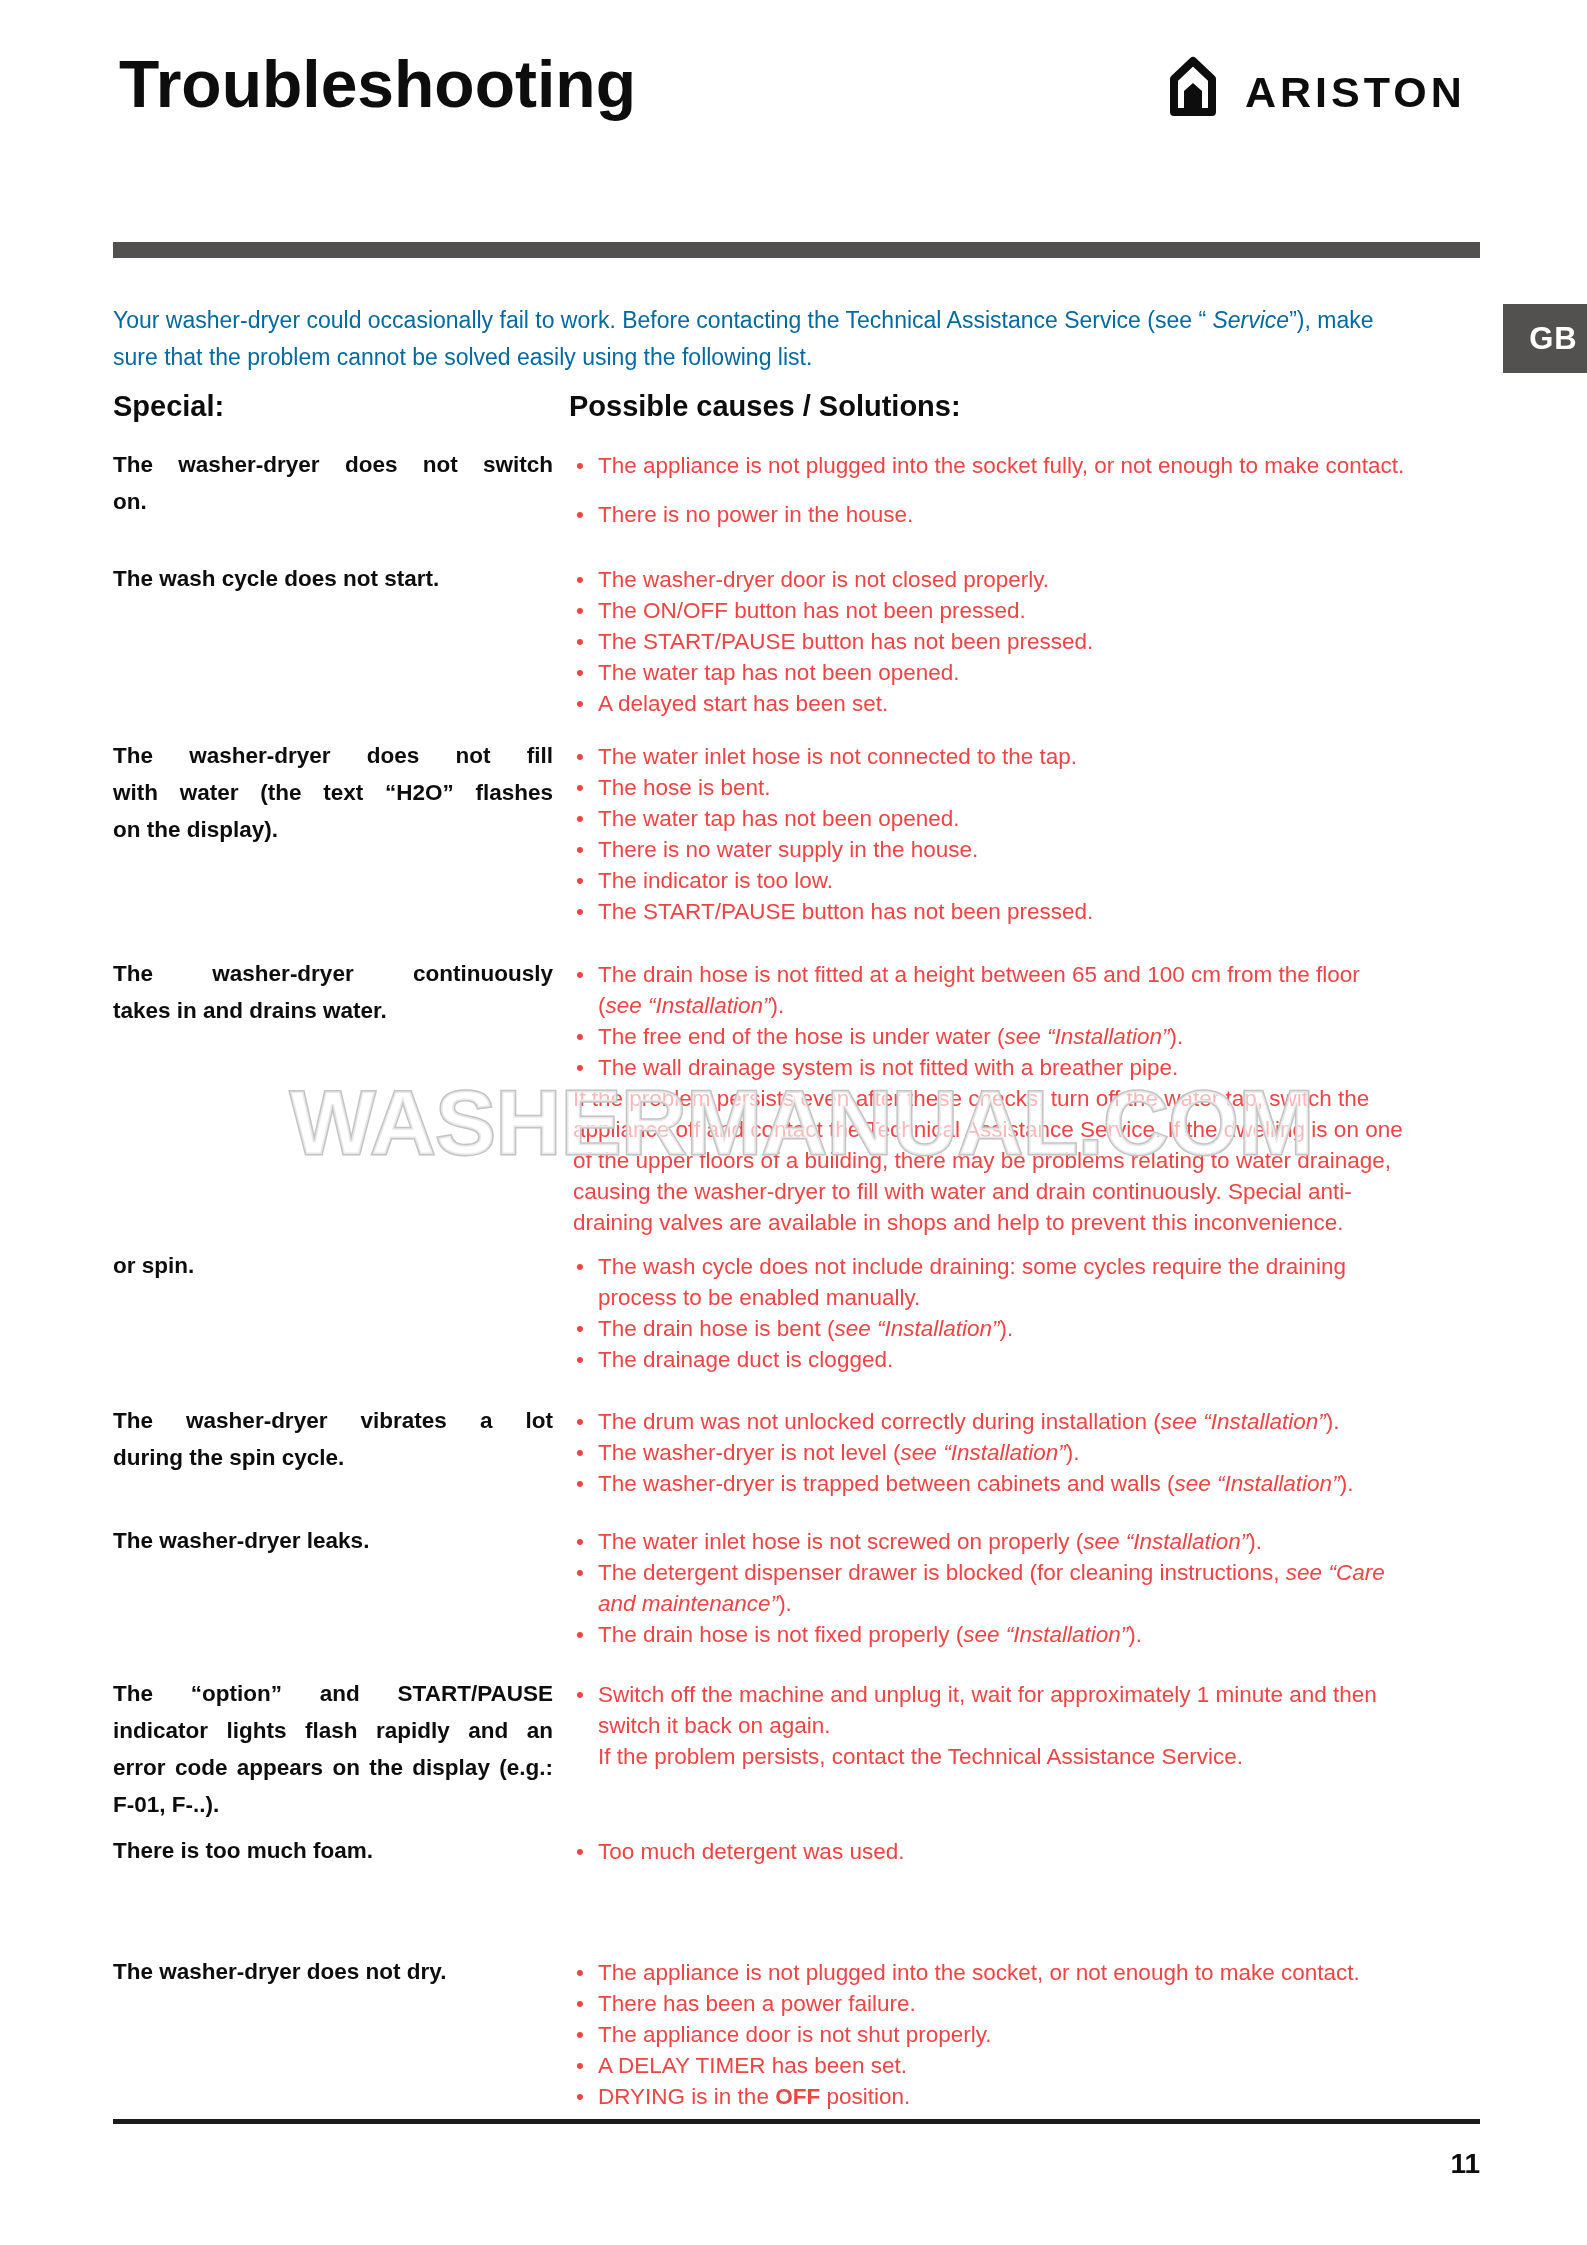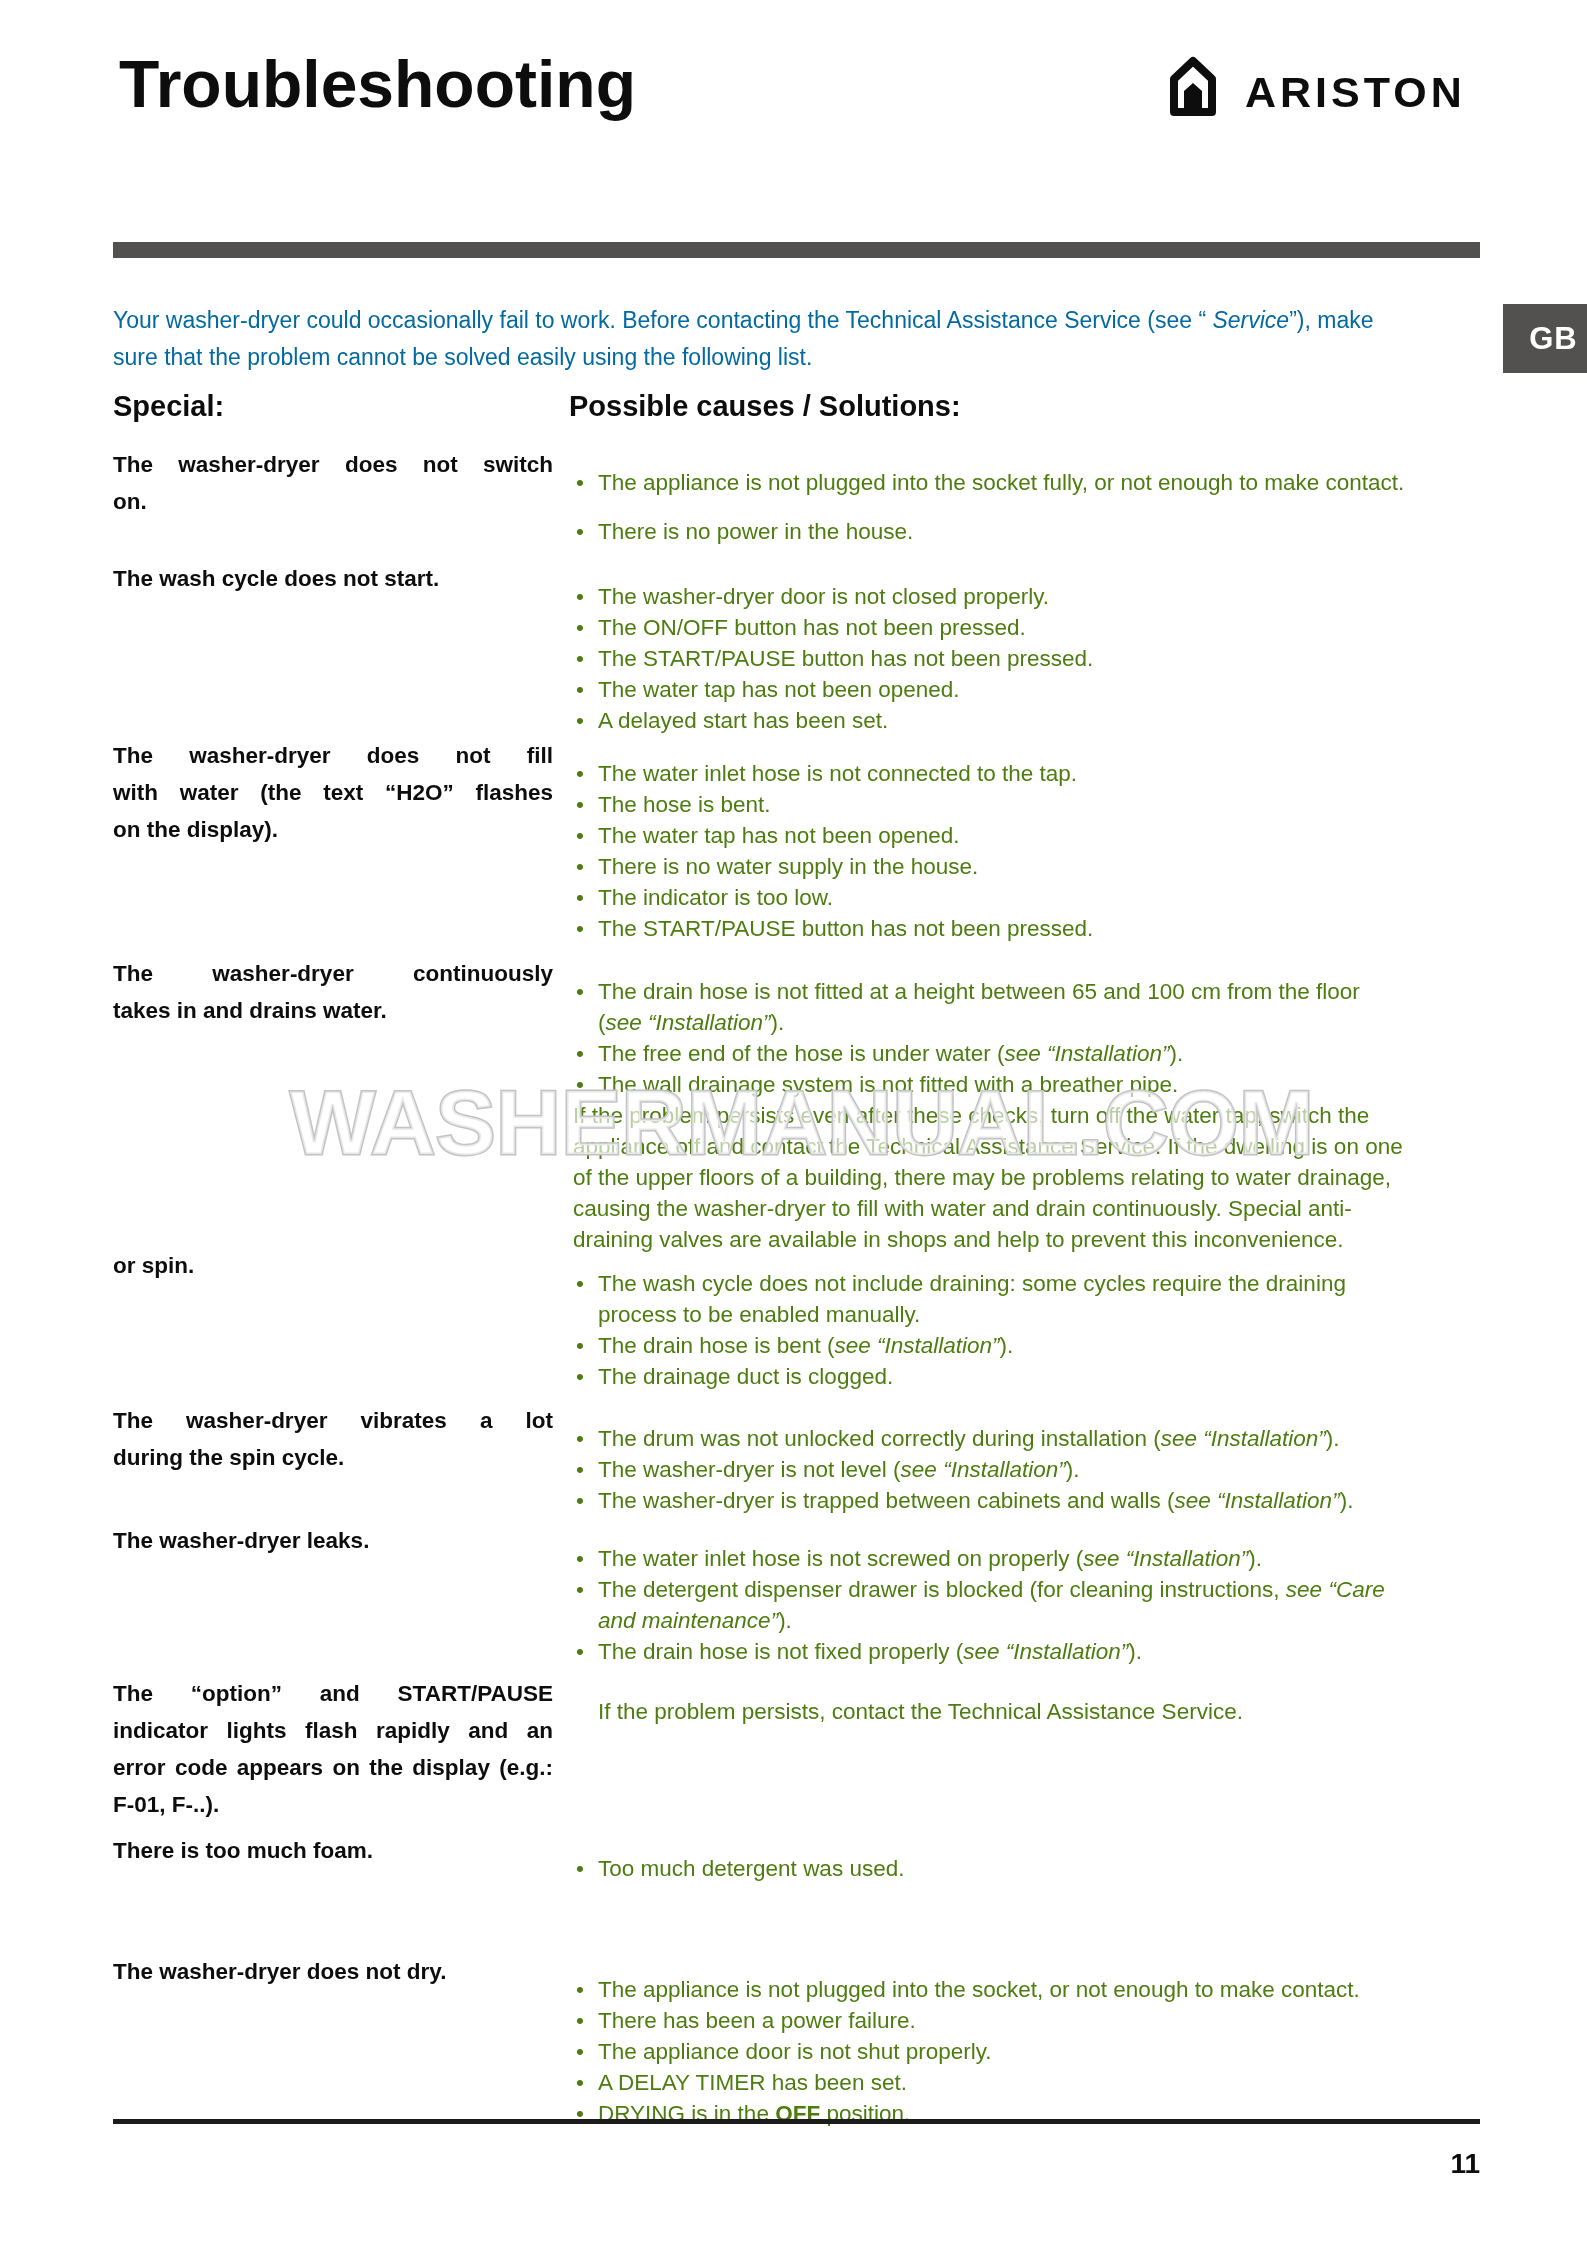--- a/index.html
+++ b/index.html
@@ -41,22 +41,22 @@
   .h-causes{left:569px;}
 
   .section{position:absolute;left:113px;width:1460px;}
   .problem{
     position:absolute;left:0;top:0;width:440px;
     font-size:22.5px;font-weight:bold;line-height:37px;color:#0d0d0d;
   }
   .pline{white-space:nowrap;text-align:justify;text-align-last:justify;}
   .pline:last-child{text-align:left;text-align-last:auto;}
   .causes{
-    position:absolute;left:460px;top:21px;width:990px;
-    font-size:22.5px;line-height:31px;color:#4d7c0f;
+    position:absolute;left:460px;top:4px;width:990px;
+    font-size:22.5px;line-height:31px;color:#ef4444;
   }
   .ci{white-space:pre;position:relative;}
   .ci.b{padding-left:25px;}
   .ci.b::before{content:"\2022";position:absolute;left:3px;}
   .ci.pi{padding-left:25px;}
   .section.gap-lg .ci + .ci{margin-top:18px;}
 
   .watermark{position:absolute;left:288px;top:1074px;z-index:5;pointer-events:none;}
 
   .bottom-rule{position:absolute;left:113px;top:2119px;width:1367px;height:5px;background:#1b1b1b;}
@@ -179,20 +179,22 @@
       </div>
     </div>
     <div class="section" style="top: 1675px;">
       <div class="problem">
         <div class="pline fit">The “option” and START/PAUSE</div>
         <div class="pline fit">indicator lights flash rapidly and an</div>
         <div class="pline fit">error code appears on the display (e.g.:</div>
         <div class="pline fit">F-01, F-..).</div>
       </div>
       <div class="causes">
+        <div class="ci b fit">Switch off the machine and unplug it, wait for approximately 1 minute and then
+switch it back on again.</div>
         <div class="ci pi fit">If the problem persists, contact the Technical Assistance Service.</div>
       </div>
     </div>
     <div class="section" style="top: 1832px;">
       <div class="problem">
         <div class="pline fit">There is too much foam.</div>
       </div>
       <div class="causes">
         <div class="ci b fit">Too much detergent was used.</div>
       </div>

